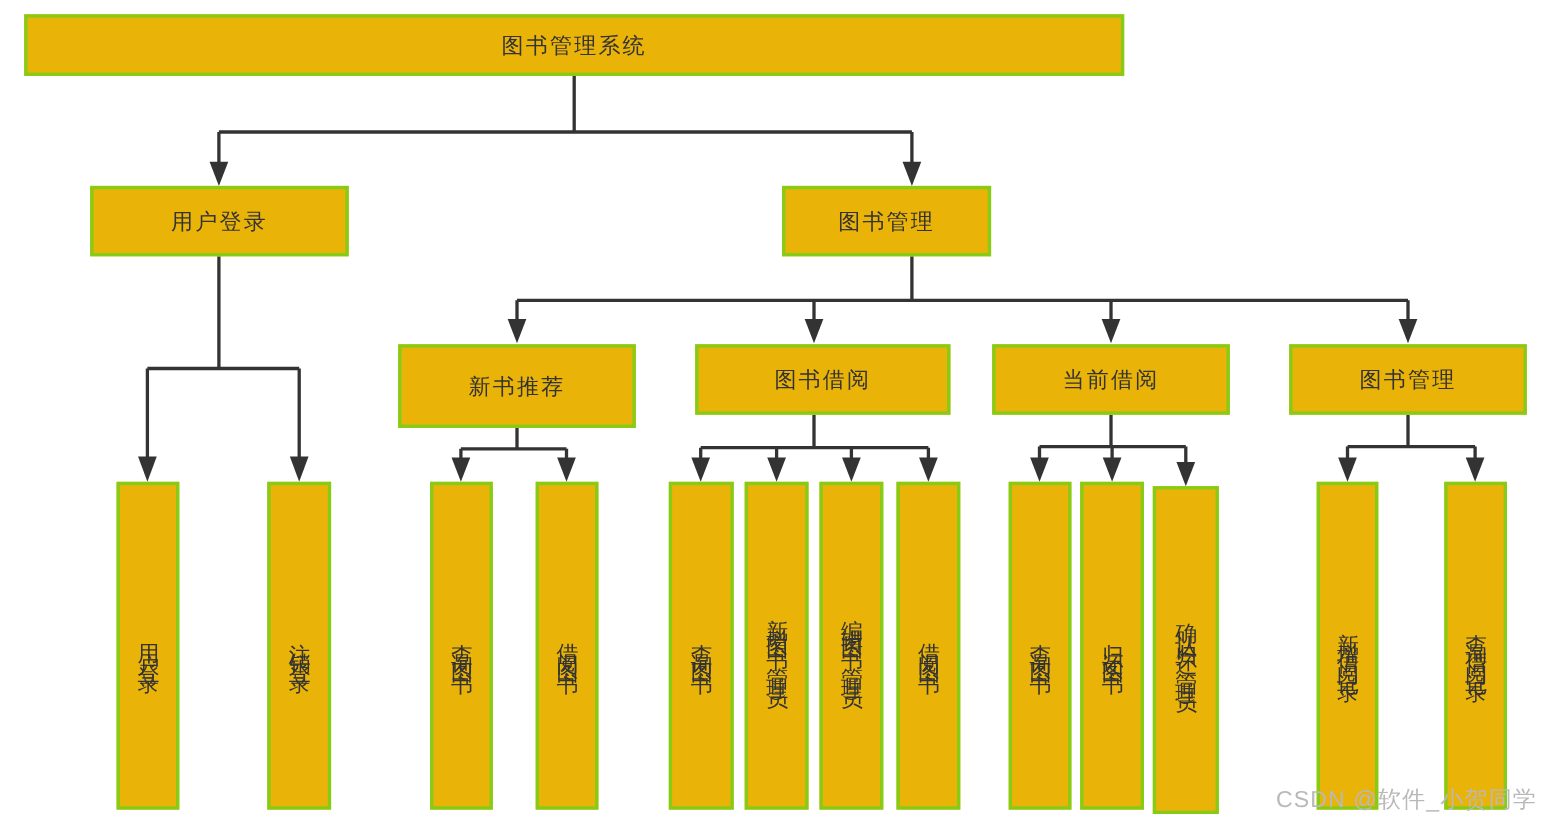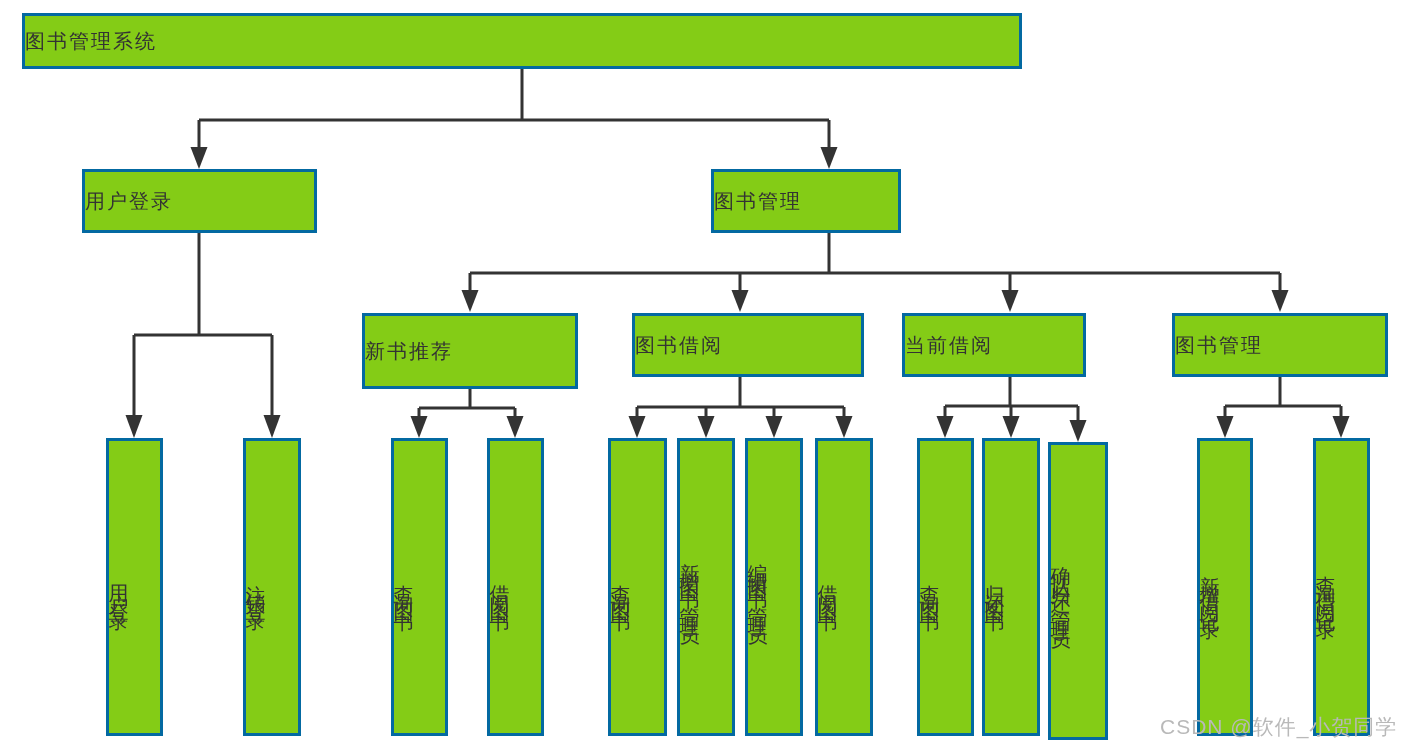--- a/index.html
+++ b/index.html
@@ -14,25 +14,25 @@
   }
   .wires {
     position: absolute;
     left: 0; top: 0;
     width: 1405px; height: 747px;
   }
   .wires path { stroke: #333333; stroke-width: 3; fill: none; }
   .wires polygon { fill: #333333; stroke: none; }
   .node {
     position: absolute;
-    background: #84cc16;
-    border: 3px solid #0369a1;
+    background: #eab308;
+    border: 3px solid #84cc16;
     display: flex;
     align-items: center;
-    justify-content: flex-start;
+    justify-content: center;
     color: #333333;
   }
   .hnode { font-size: 20px; letter-spacing: 2px; white-space: nowrap; }
   .vnode { top: 438px; height: 298px; }
   .vnode .vtext {
     writing-mode: vertical-rl;
     text-orientation: mixed;
     font-size: 20px;
     letter-spacing: 9px;
     line-height: 1;
@@ -106,21 +106,21 @@
   <div class="node hnode" style="left:711px; top:169px; width:190px; height:64px;">
     <span>图书管理</span>
   </div>
 
   <div class="node hnode" style="left:362px; top:313px; width:216px; height:76px;">
     <span>新书推荐</span>
   </div>
   <div class="node hnode" style="left:632px; top:313px; width:232px; height:64px;">
     <span>图书借阅</span>
   </div>
-  <div class="node hnode" style="left:902px; top:313px; width:184px; height:64px;">
+  <div class="node hnode" style="left:902px; top:313px; width:216px; height:64px;">
     <span>当前借阅</span>
   </div>
   <div class="node hnode" style="left:1172px; top:313px; width:216px; height:64px;">
     <span>图书管理</span>
   </div>
 
   <div class="node vnode" style="left:106px; width:57px;">
     <span class="vtext">用户登录</span>
   </div>
   <div class="node vnode" style="left:243px; width:58px;">

